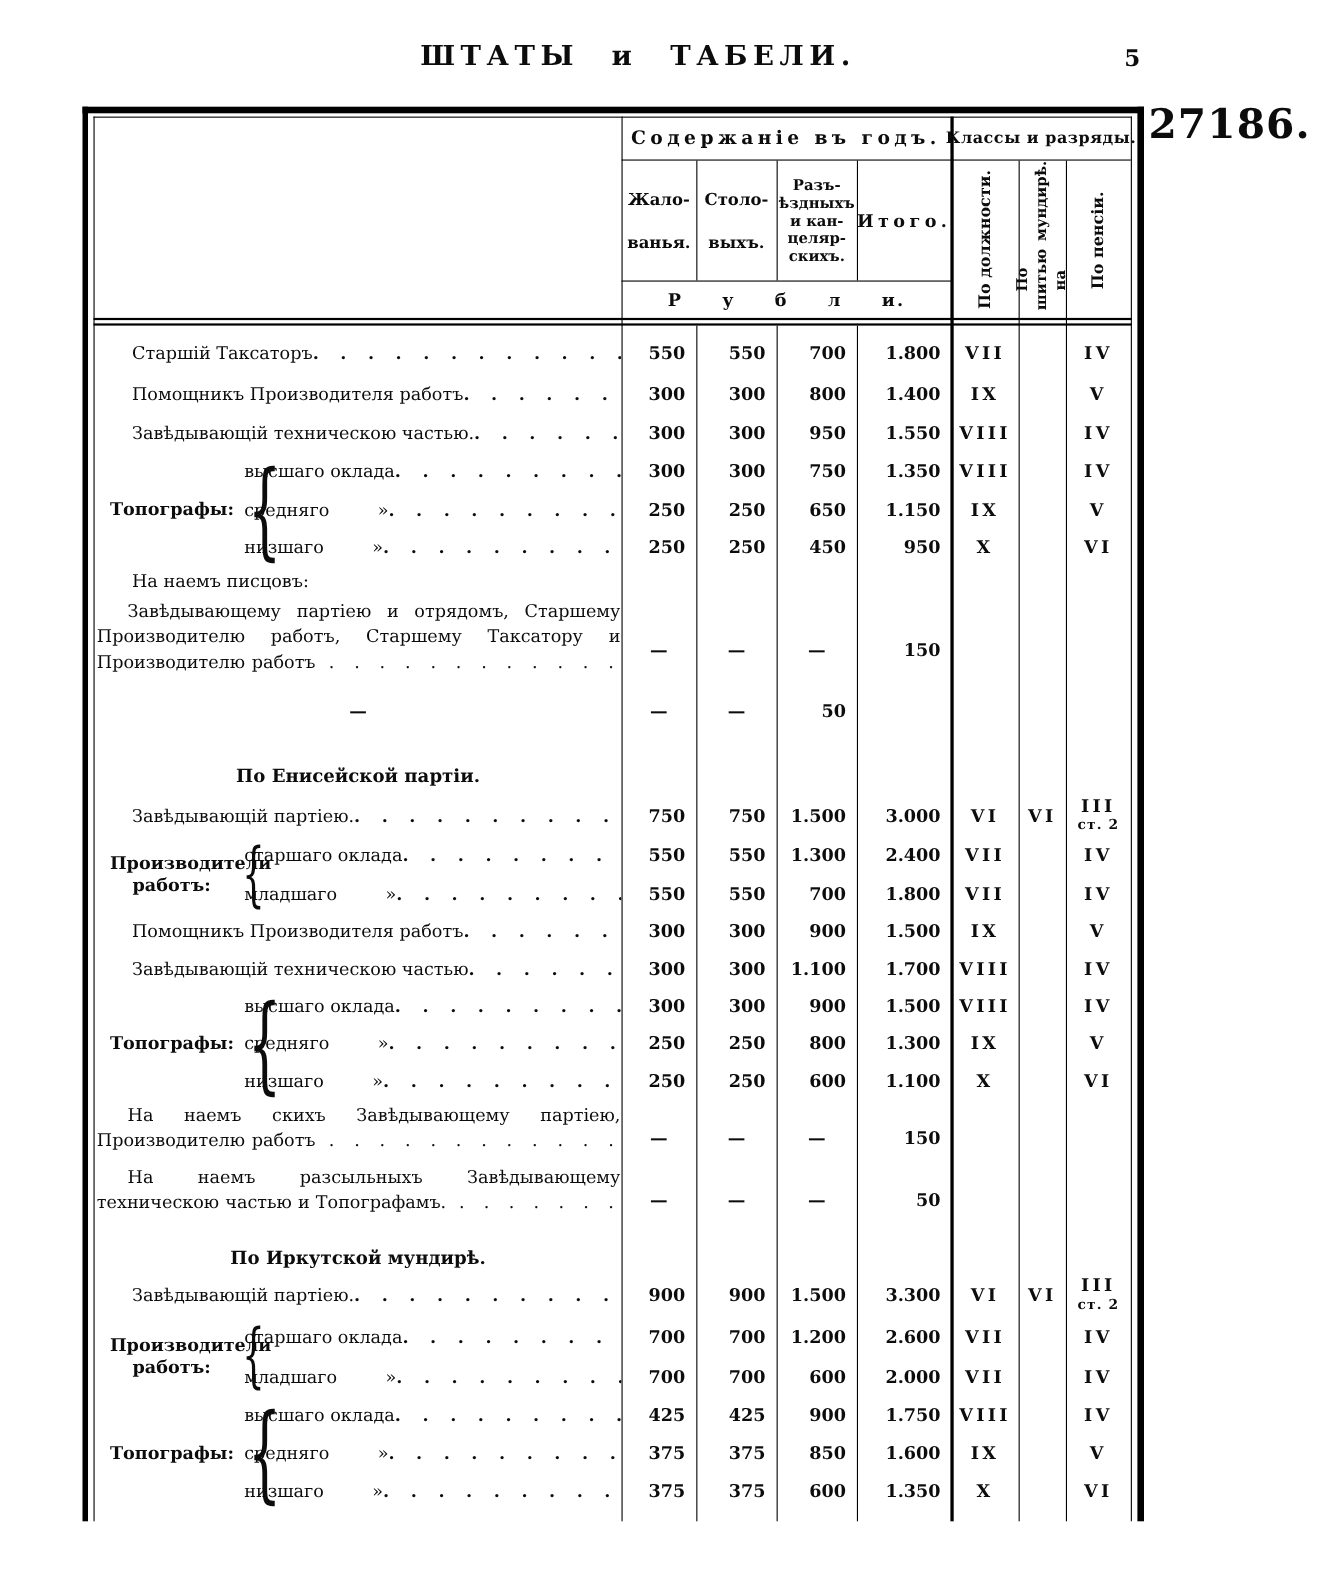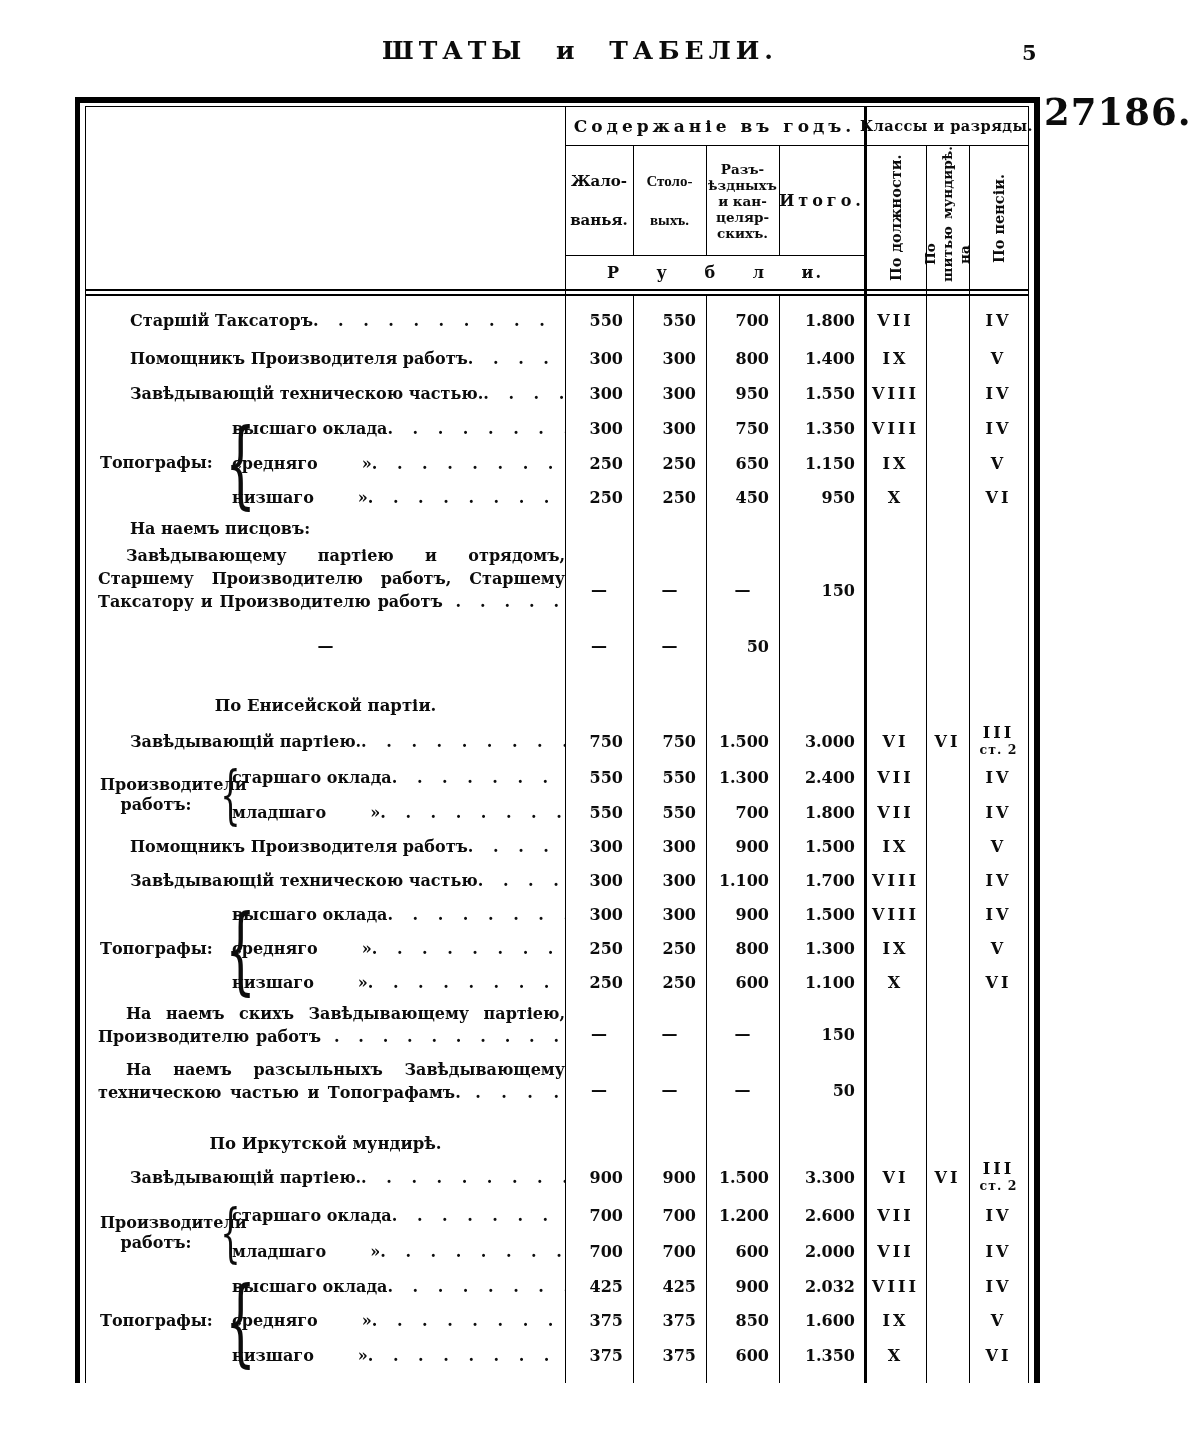--- a/index.html
+++ b/index.html
@@ -16,36 +16,36 @@
   .page-num  { position:absolute; left:1022px; top:40px; font-size:21px; font-weight:700; }
   .doc-num   { position:absolute; left:1044px; top:90px; font-size:37px; font-weight:700; letter-spacing:1px; }
 
   
   .hcell { position:absolute; display:flex; align-items:center; justify-content:center;
            font-weight:700; text-align:center; }
   .h-group1 { left:565px; top:106px; width:299px; height:39px; font-size:17px; letter-spacing:4px; white-space:nowrap; }
   .h-group2 { left:865px; top:106px; width:163px; height:39px; font-size:14.5px; letter-spacing:0.5px; white-space:nowrap; }
   .h-col { flex-direction:column; top:146px; height:109px; font-size:15px; line-height:18px; }
   .h-sal  { left:565px; width:68px; justify-content:space-around; padding:16px 4px; box-sizing:border-box; }
-  .h-board{ left:633px; width:73px; justify-content:space-around; padding:16px 0; box-sizing:border-box;font-family:Liberation Serif, serif; }
+  .h-board{ left:633px; width:73px; justify-content:space-around; padding:16px 0; box-sizing:border-box; }
   .h-trav { left:706px; width:73px; font-size:13.5px; line-height:16px; justify-content:center; }
   .h-total{ left:779px; top:146px; width:86px; height:109px; font-size:16px; letter-spacing:4px; }
   .h-rub  { left:565px; top:256px; width:300px; height:32px; font-size:16px; word-spacing:28px; letter-spacing:2px; }
   .vert { writing-mode:vertical-rl; transform:rotate(180deg); display:flex;
           align-items:center; justify-content:center; font-weight:700; font-size:14.5px; line-height:17px; }
   .v-pos { left:865px; top:146px; width:61px; height:144px; }
   .v-unif{ left:926px; top:146px; width:43px; height:144px; font-size:13.5px; }
   .v-pens{ left:969px; top:146px; width:59px; height:144px; }
 
   
   .row { position:absolute; left:86px; width:942px; display:grid;
          grid-template-columns:479px 68px 73px 73px 86px 61px 43px 59px;
          align-items:stretch; }
   .lab { grid-column:1; display:flex; align-items:center; overflow:hidden;
-         padding-left:34px; font-size:16px; font-weight:700; white-space:nowrap;margin-left:10px; }
+         padding-left:34px; font-size:16px; font-weight:400; white-space:nowrap; }
   .lab.sub { padding-left:136px; }
   .lab.noleader { }
   .ditto { margin-left:44px; }
   .leader { flex:1; overflow:hidden; white-space:nowrap; font-weight:700; }
   .leader::after { content:" . . . . . . . . . . . . . . . . . . . . . . . . . . . . . . . . . . . .";
                    letter-spacing:7px; }
   .lab.ml { white-space:normal; align-items:flex-start; padding-left:2px; padding-top:2px; }
   .lab.ml p { margin:0; width:476px; text-align:justify; text-indent:28px;
               font-size:16px; line-height:23px; overflow:hidden; max-height:100%; }
   .lab.ml p::after { content:" . . . . . . . . . . . . . . . . . . . . . . . . . . . ."; letter-spacing:6px; }
@@ -436,21 +436,21 @@
   <span class="brace" style="font-size:64px">{</span>
 </div>
 <div class="row" style="top:1269px;height:34px">
   <div class="lab sub">
       <span>высшаго оклада</span>
       <span class="leader"></span>
     </div>
 <div class="cell num">425</div>
     <div class="cell num">425</div>
     <div class="cell num">900</div>
-    <div class="cell num">2.032</div>
+    <div class="cell num">1.750</div>
     <div class="cell rom">VIII</div>
     <div class="cell rom"></div>
     <div class="cell rom">IV</div>
   </div>
 <div class="row" style="top:1303px;height:34px">
   <div class="lab sub">
       <span>средняго</span>
       <span class="ditto">»</span>
       <span class="leader"></span>
     </div>

